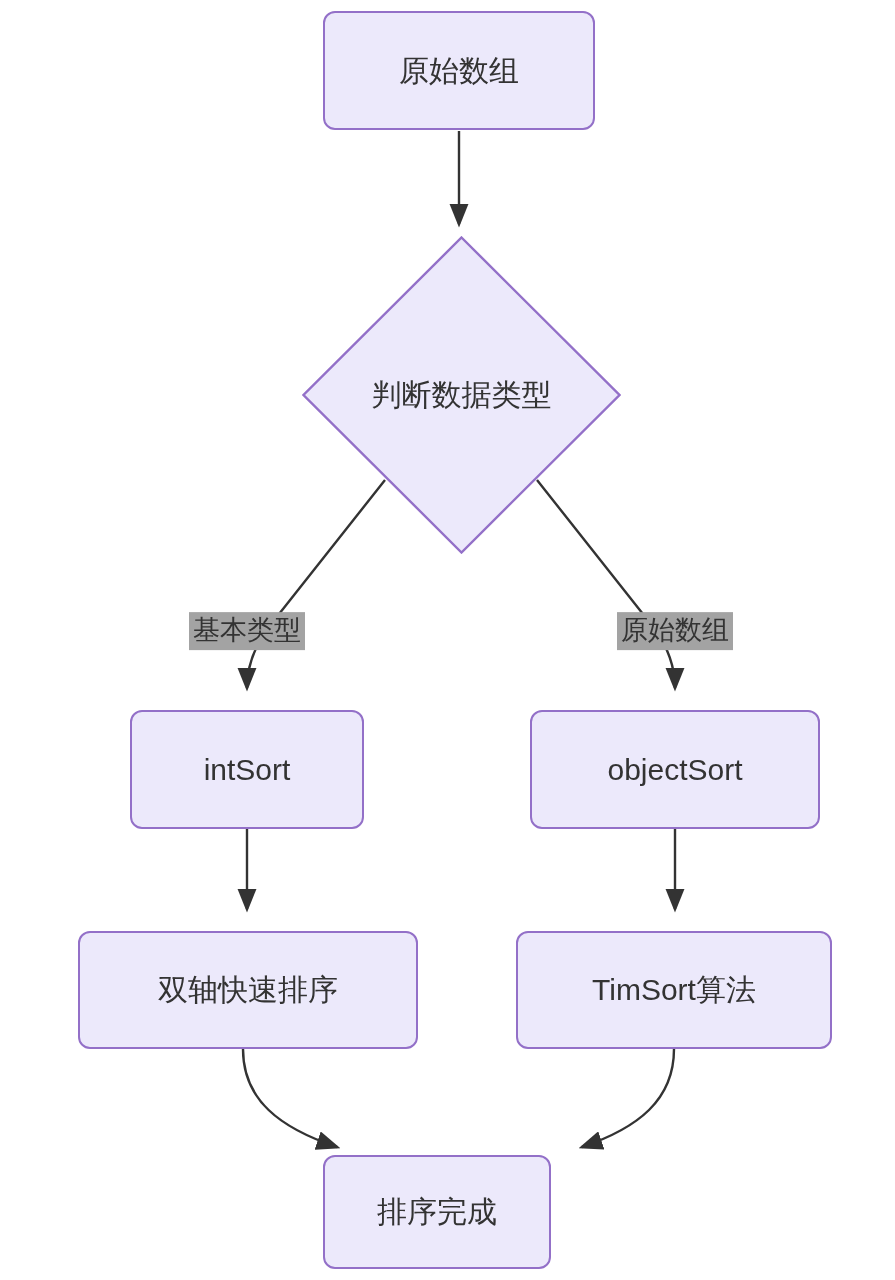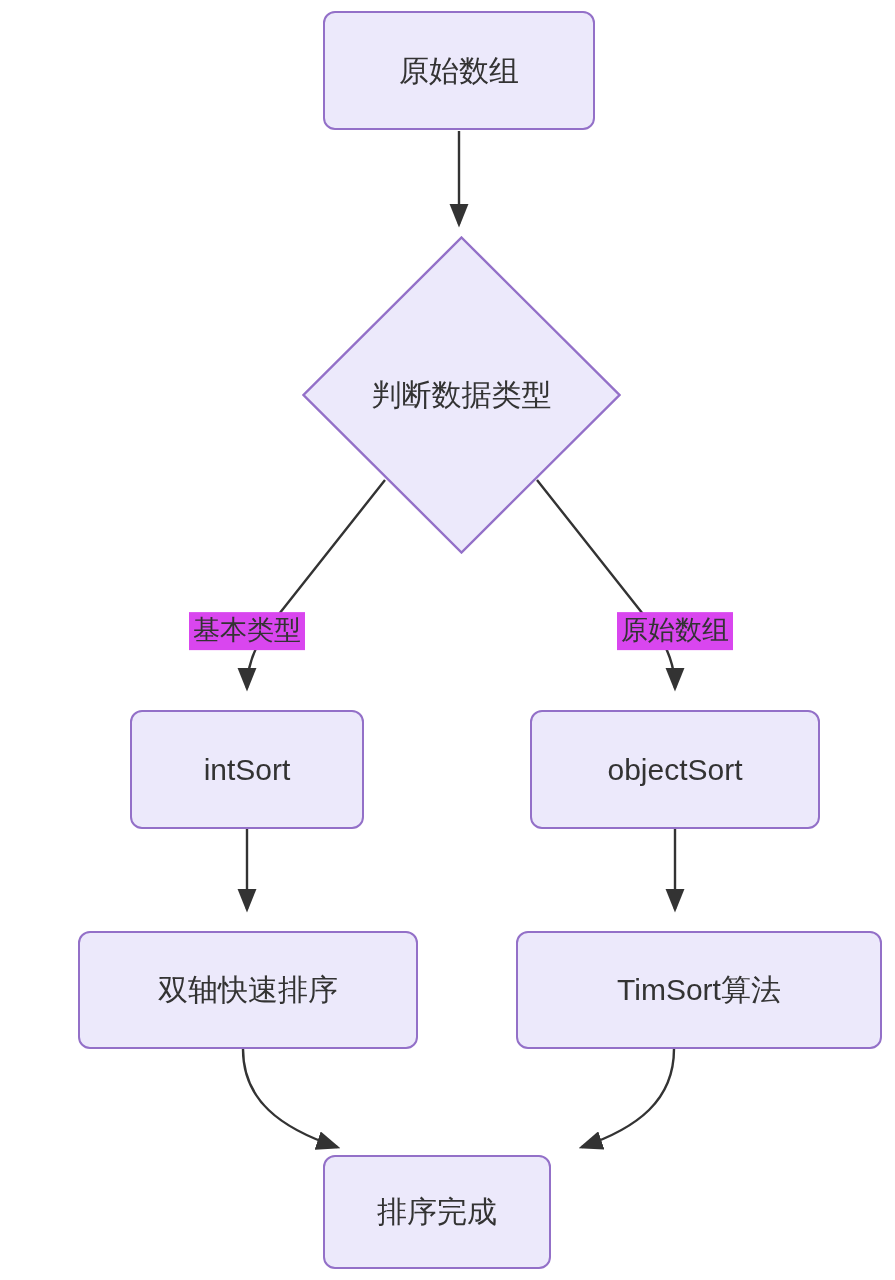--- a/index.html
+++ b/index.html
@@ -56,21 +56,21 @@
   }
   .decision-label {
     position: relative;
     z-index: 2;
     color: #333333;
     font-size: 30px;
     white-space: nowrap;
   }
   .edge-label {
     position: absolute;
-    background: #d946ef;
+    background: #a3a3a3;
     color: #333333;
     font-size: 27px;
     line-height: 1.25;
     padding: 2px 4px;
     white-space: nowrap;
     z-index: 3;
     transform: translate(-50%, -50%);
   }
 </style>
 </head>
@@ -124,21 +124,21 @@
   </div>
 
   <div class="node node-rect" style="left:78px; top:931px; width:340px; height:118px;">
     <span>双轴快速排序</span>
   </div>
 
   <div class="node node-rect" style="left:530px; top:710px; width:290px; height:119px;">
     <span>objectSort</span>
   </div>
 
-  <div class="node node-rect" style="left:516px; top:931px; width:366px; height:118px;">
+  <div class="node node-rect" style="left:516px; top:931px; width:316px; height:118px;">
     <span>TimSort算法</span>
   </div>
 
   <div class="node node-rect" style="left:323px; top:1155px; width:228px; height:114px;">
     <span>排序完成</span>
   </div>
 
 </div>
 
 </body></html>

